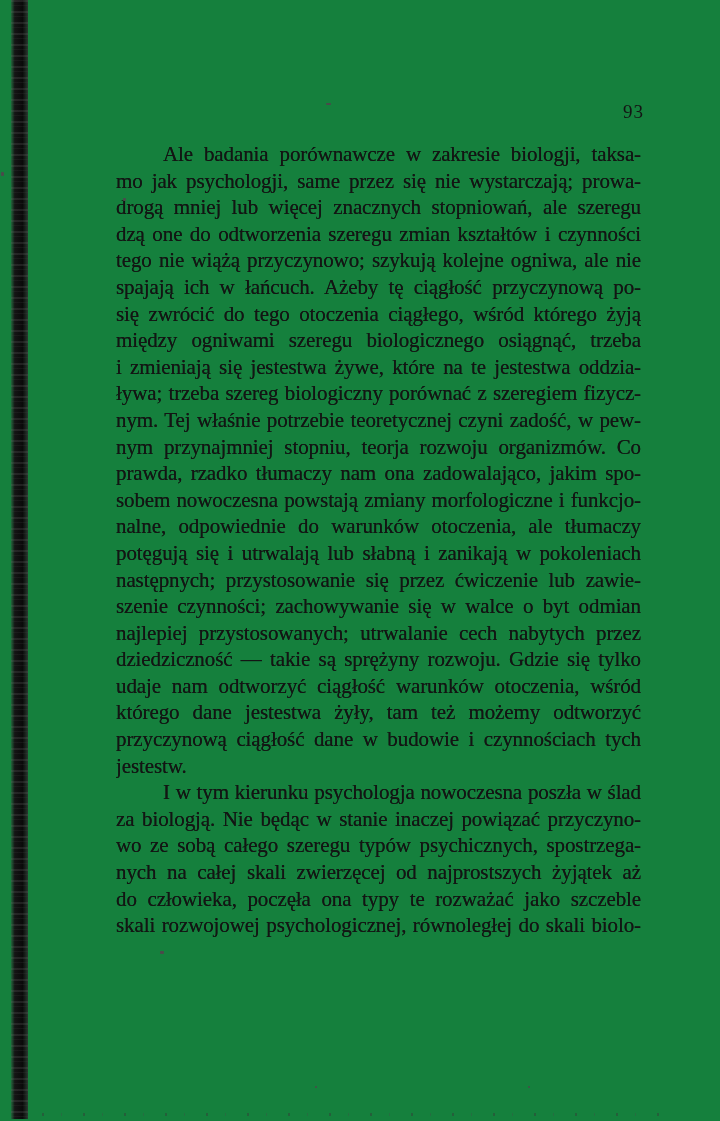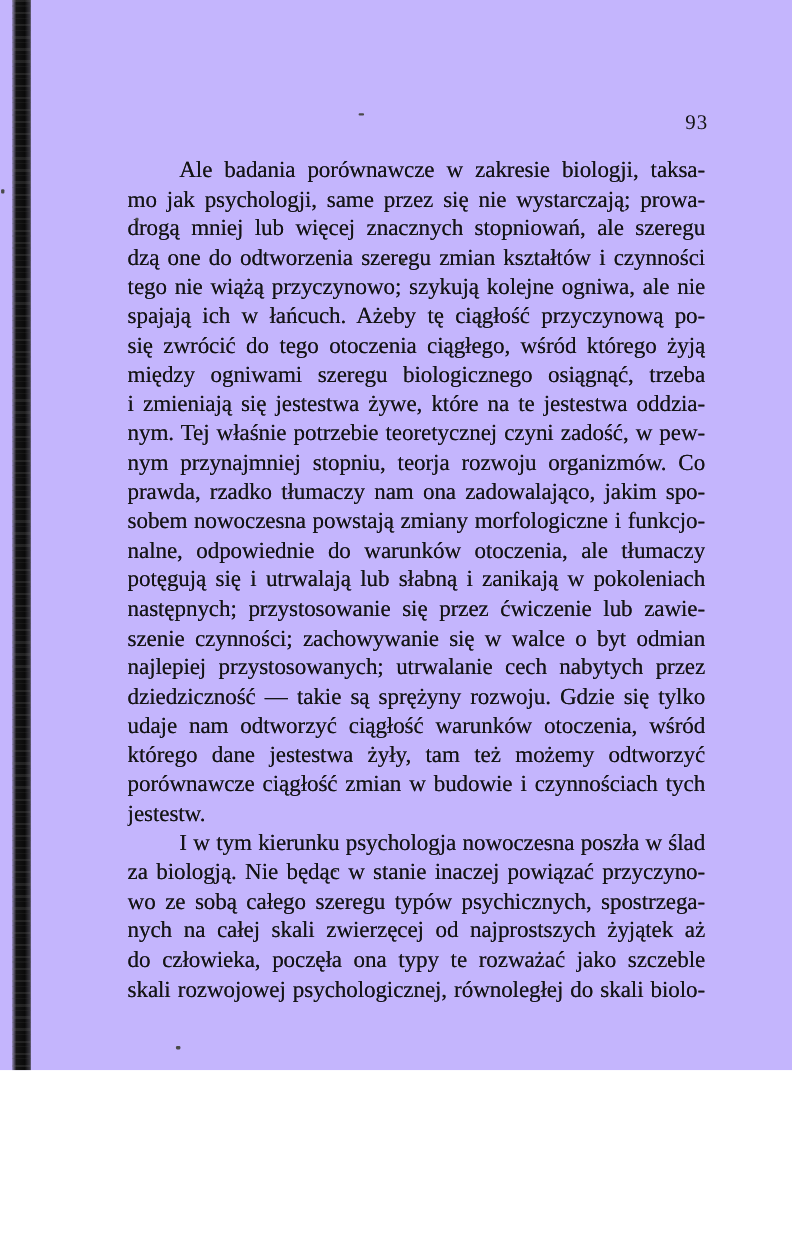--- a/index.html
+++ b/index.html
@@ -3,22 +3,22 @@
 <meta charset="utf-8">
 <style>
   html, body {
     margin: 0;
     padding: 0;
     background: #ffffff;
   }
   .page {
     position: relative;
     width: 720px;
-    height: 973px;
-    background: #c4b5fd;
+    height: 1121px;
+    background: #15803d;
     overflow: hidden;
     font-family: "Liberation Serif", "DejaVu Serif", serif;
     color: #141414;
   }
   
   .scan-strip {
     position: absolute;
     left: 11px;
     top: 0;
     width: 17px;
@@ -97,33 +97,34 @@
   <div class="text-block">
     <p class="line indent">Ale badania porównawcze w zakresie biologji, taksa-</p>
     <p class="line">mo jak psychologji, same przez się nie wystarczają; prowa-</p>
     <p class="line">drogą mniej lub więcej znacznych stopniowań, ale szeregu</p>
     <p class="line">dzą one do odtworzenia szeregu zmian kształtów i czynności</p>
     <p class="line">tego nie wiążą przyczynowo; szykują kolejne ogniwa, ale nie</p>
     <p class="line">spajają ich w łańcuch. Ażeby tę ciągłość przyczynową po-</p>
     <p class="line">się zwrócić do tego otoczenia ciągłego, wśród którego żyją</p>
     <p class="line">między ogniwami szeregu biologicznego osiągnąć, trzeba</p>
     <p class="line">i zmieniają się jestestwa żywe, które na te jestestwa oddzia-</p>
+    <p class="line">ływa; trzeba szereg biologiczny porównać z szeregiem fizycz-</p>
     <p class="line">nym. Tej właśnie potrzebie teoretycznej czyni zadość, w pew-</p>
     <p class="line">nym przynajmniej stopniu, teorja rozwoju organizmów. Co</p>
     <p class="line">prawda, rzadko tłumaczy nam ona zadowalająco, jakim spo-</p>
     <p class="line">sobem nowoczesna powstają zmiany morfologiczne i funkcjo-</p>
     <p class="line">nalne, odpowiednie do warunków otoczenia, ale tłumaczy</p>
     <p class="line">potęgują się i utrwalają lub słabną i zanikają w pokoleniach</p>
     <p class="line">następnych; przystosowanie się przez ćwiczenie lub zawie-</p>
     <p class="line">szenie czynności; zachowywanie się w walce o byt odmian</p>
     <p class="line">najlepiej przystosowanych; utrwalanie cech nabytych przez</p>
     <p class="line">dziedziczność — takie są sprężyny rozwoju. Gdzie się tylko</p>
     <p class="line">udaje nam odtworzyć ciągłość warunków otoczenia, wśród</p>
     <p class="line">którego dane jestestwa żyły, tam też możemy odtworzyć</p>
-    <p class="line">porównawcze ciągłość zmian w budowie i czynnościach tych</p>
+    <p class="line">przyczynową ciągłość dane w budowie i czynnościach tych</p>
     <p class="line noj">jestestw.</p>
     <p class="line indent">I w tym kierunku psychologja nowoczesna poszła w ślad</p>
     <p class="line">za biologją. Nie będąc w stanie inaczej powiązać przyczyno-</p>
     <p class="line">wo ze sobą całego szeregu typów psychicznych, spostrzega-</p>
     <p class="line">nych na całej skali zwierzęcej od najprostszych żyjątek aż</p>
     <p class="line">do człowieka, poczęła ona typy te rozważać jako szczeble</p>
     <p class="line">skali rozwojowej psychologicznej, równoległej do skali biolo-</p>
   </div>
 
   <div class="speck" style="left:326px; top:103px; width:5px; height:2px;"></div>

